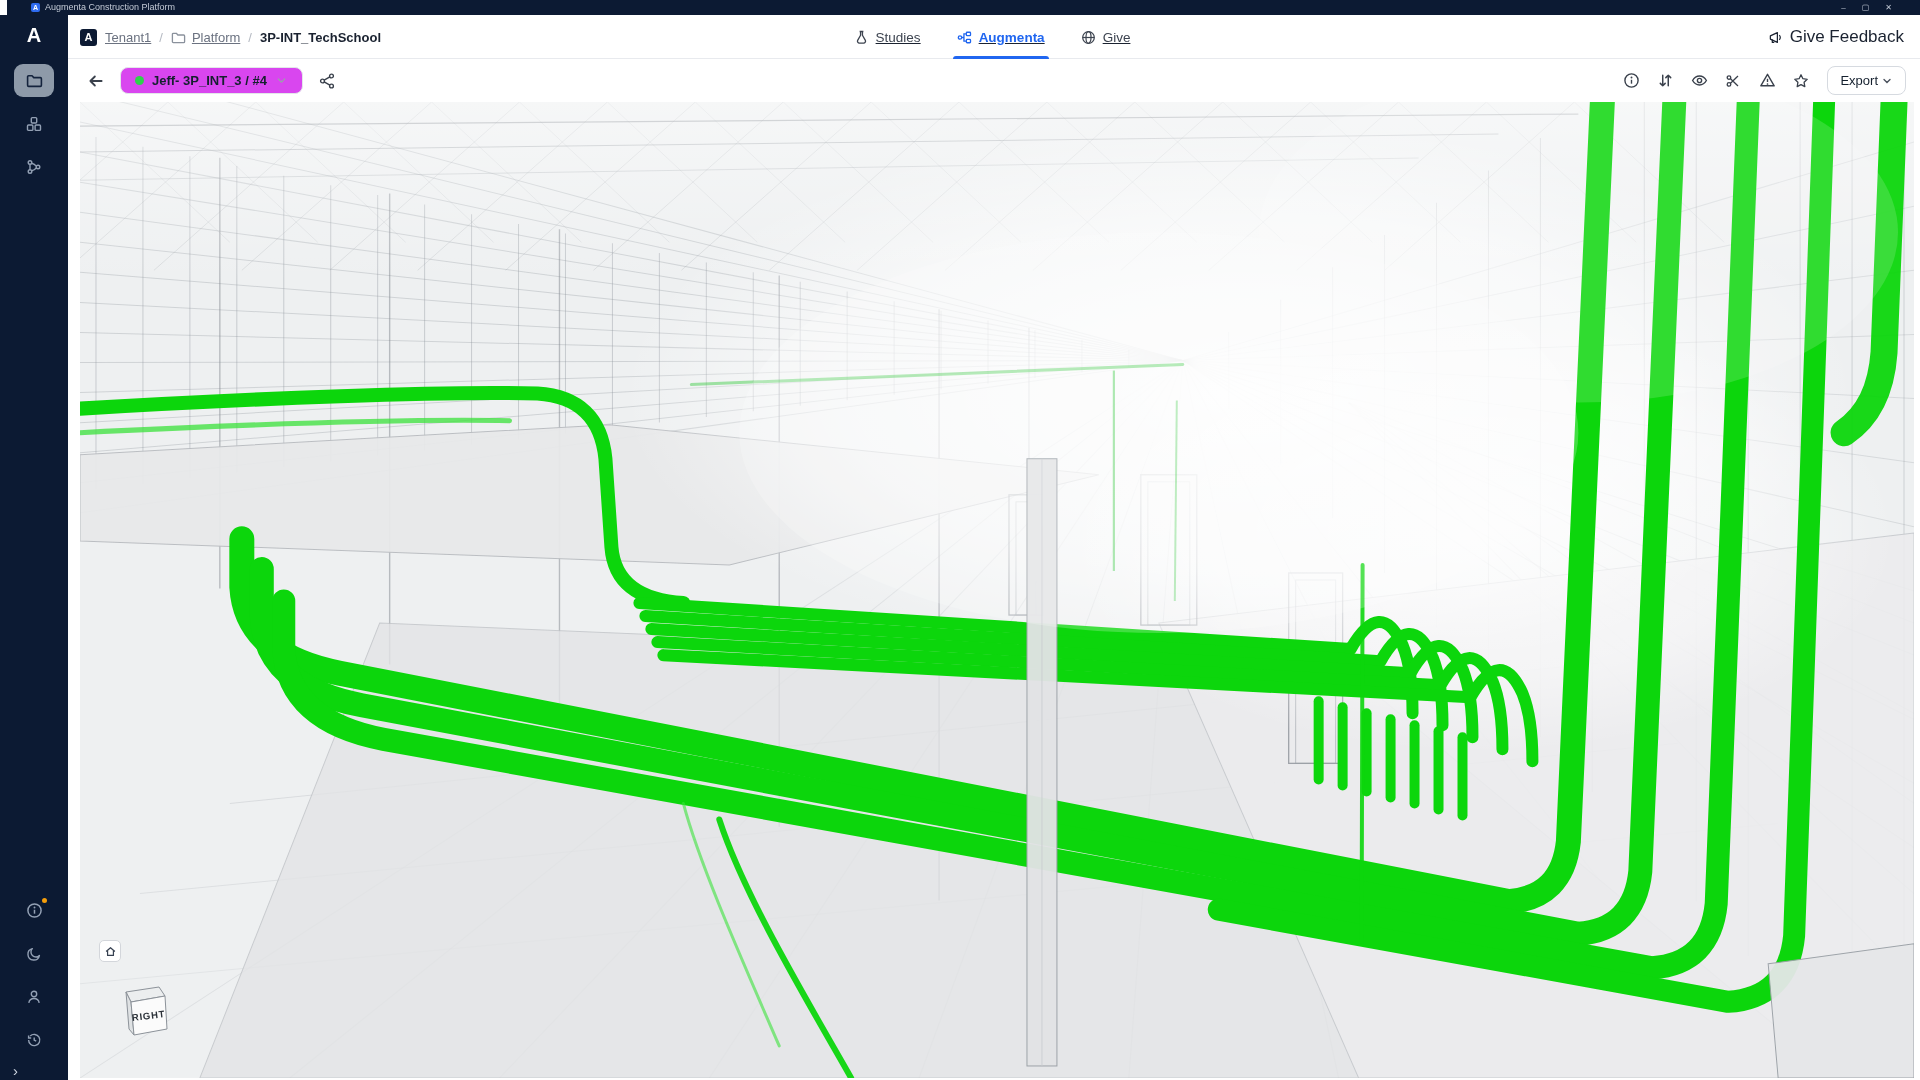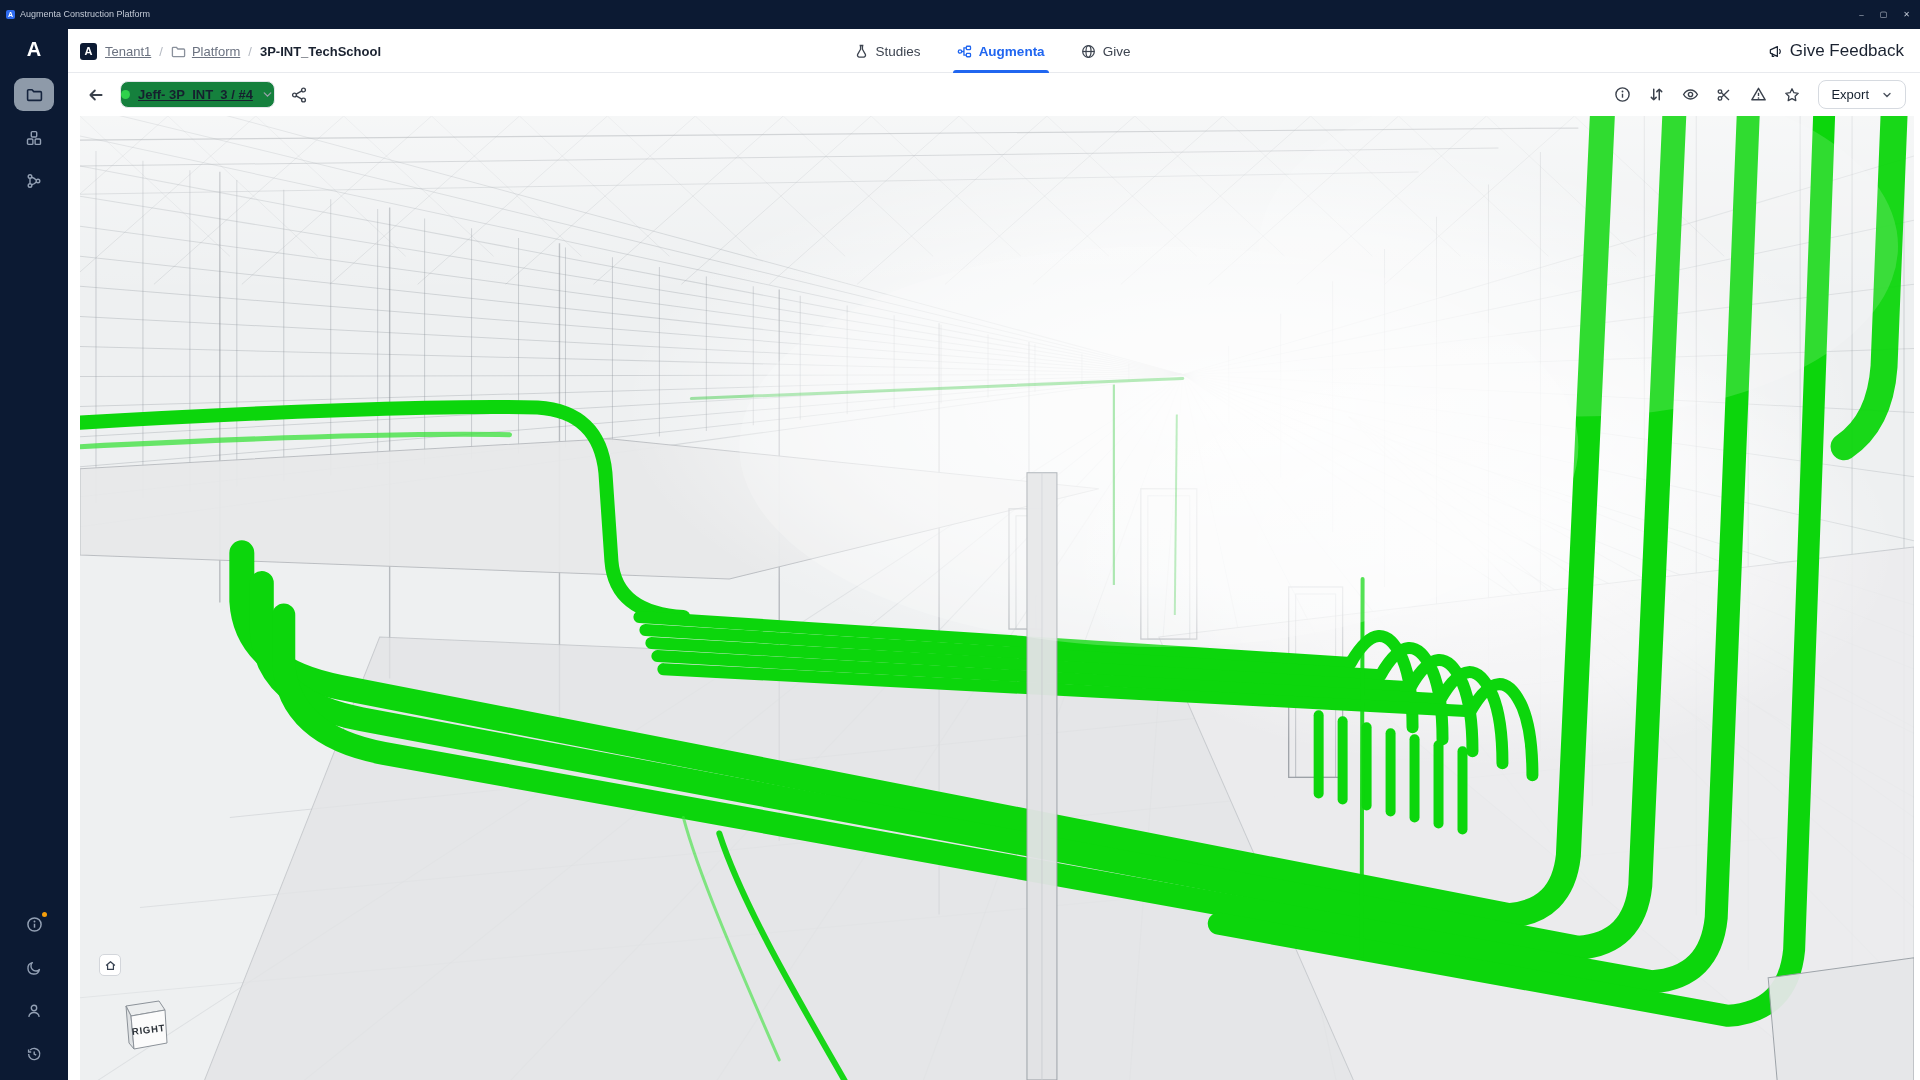--- a/index.html
+++ b/index.html
@@ -10,21 +10,21 @@
     --border:#e8eaee;
   }
   *{box-sizing:border-box;}
   html,body{margin:0;padding:0;}
   body{
     width:1920px;height:1080px;overflow:hidden;background:#ffffff;
     font-family:"Liberation Sans",sans-serif;color:var(--txt);
     -webkit-font-smoothing:antialiased;
   }
   
-  .titlebar{height:29px;background:var(--navy);display:flex;align-items:center;justify-content:space-between;padding:0 6px;}
+  .titlebar{height:15px;background:var(--navy);display:flex;align-items:center;justify-content:space-between;padding:0 24px;margin-left:7px;}
   .tb-left{display:flex;align-items:center;gap:5px;color:#c3cad6;font-size:9px;line-height:1;}
   .tb-logo{width:9px;height:9px;background:#2e6bf0;color:#fff;font-size:7px;font-weight:bold;display:flex;align-items:center;justify-content:center;border-radius:2px;}
   .tb-controls{display:flex;align-items:center;gap:16px;color:#c3cad6;font-size:8px;padding-right:4px;line-height:1;}
   .tb-controls span{cursor:pointer;}
   
   .app{display:flex;height:1067px;}
   .sidebar{width:68px;background:var(--navy);display:flex;flex-direction:column;align-items:center;padding:9px 0 2px 0;flex-shrink:0;}
   .sb-logo{color:#fff;font-size:20px;font-weight:bold;margin-bottom:12px;}
   .sb-item{width:40px;height:33px;border-radius:9px;display:flex;align-items:center;justify-content:center;color:#93a0b4;margin:5px 0;cursor:pointer;position:relative;}
   .sb-item.active{background:#8e9aa9;color:#14233d;}
@@ -32,33 +32,33 @@
   .badge-dot{position:absolute;top:4px;right:7px;width:5px;height:5px;border-radius:50%;background:#f59e0b;}
   .sb-expand{align-self:flex-start;margin-left:11px;color:#cdd5e0;font-size:15px;line-height:1;cursor:pointer;padding:2px;}
   .main{flex:1;display:flex;flex-direction:column;min-width:0;}
   
   .header{height:44px;border-bottom:1px solid var(--border);display:grid;grid-template-columns:1fr auto 1fr;align-items:center;padding:0 16px 0 12px;background:#fff;}
   .crumbs{display:flex;align-items:center;gap:8px;font-size:13px;color:var(--muted);}
   .crumb-logo{width:17px;height:17px;background:var(--navy);color:#fff;border-radius:3px;font-size:11px;font-weight:bold;display:flex;align-items:center;justify-content:center;}
   .crumb-sep{color:#b4b9c2;}
   .crumb-link{cursor:pointer;display:flex;align-items:center;gap:6px;text-decoration:underline;}
   .crumb-current{color:var(--txt);font-weight:700;}
-  .tabs{display:flex;gap:36px;height:44px;}
+  .tabs{display:flex;gap:36px;height:44px;text-decoration:underline;}
   .tab{display:flex;align-items:center;gap:7px;font-size:13.5px;color:#3d4450;position:relative;cursor:pointer;}
   .tab.active{color:var(--accent);font-weight:600;}
   .tab.active::after{content:"";position:absolute;left:-4px;right:-4px;bottom:0;height:3px;background:var(--accent);border-radius:3px 3px 0 0;}
   .feedback{justify-self:end;display:flex;align-items:center;gap:7px;font-size:17px;color:var(--txt);cursor:pointer;}
   
   .toolbar{height:43px;display:flex;align-items:center;padding:0 14px 0 12px;gap:8px;background:#fff;}
   .icon-btn{width:32px;height:30px;display:flex;align-items:center;justify-content:center;color:#3a414c;border-radius:7px;cursor:pointer;flex-shrink:0;}
-  .sol-pill{display:flex;align-items:center;gap:8px;border:1px solid #e3e6ea;border-radius:8px;padding:5px 0;cursor:pointer;background:#15803d;text-decoration:underline;}
+  .sol-pill{display:flex;align-items:center;gap:8px;border:1px solid #e3e6ea;border-radius:8px;padding:5px 14px;cursor:pointer;background:#d946ef;}
   .dot{width:9px;height:9px;border-radius:50%;}
   .sol-name{font-size:13px;font-weight:600;color:#15202e;white-space:nowrap;}
   .tb-right{margin-left:auto;display:flex;align-items:center;gap:2px;}
-  .export-btn{display:flex;align-items:center;gap:12px;border:1px solid #d6dae0;border-radius:8px;padding:6px 12px;font-size:13px;font-weight:500;color:#15202e;margin-left:8px;cursor:pointer;background:#fff;}
+  .export-btn{display:flex;align-items:center;gap:3px;border:1px solid #d6dae0;border-radius:8px;padding:6px 12px;font-size:13px;font-weight:500;color:#15202e;margin-left:8px;cursor:pointer;background:#fff;}
   
   .viewport{flex:1;margin:0 6px 4px 12px;position:relative;background:#eef0f1;overflow:hidden;}
   #scene{width:100%;height:100%;display:block;}
   .home-btn{position:absolute;left:19px;top:838px;width:22px;height:22px;background:#fff;border:1px solid #d3d6db;border-radius:5px;display:flex;align-items:center;justify-content:center;color:#374151;padding:0;cursor:pointer;}
   .viewcube{position:absolute;left:38px;top:878px;width:58px;height:62px;cursor:pointer;}
   svg.ic{display:block;}
 </style>
 </head>
 <body>
 

